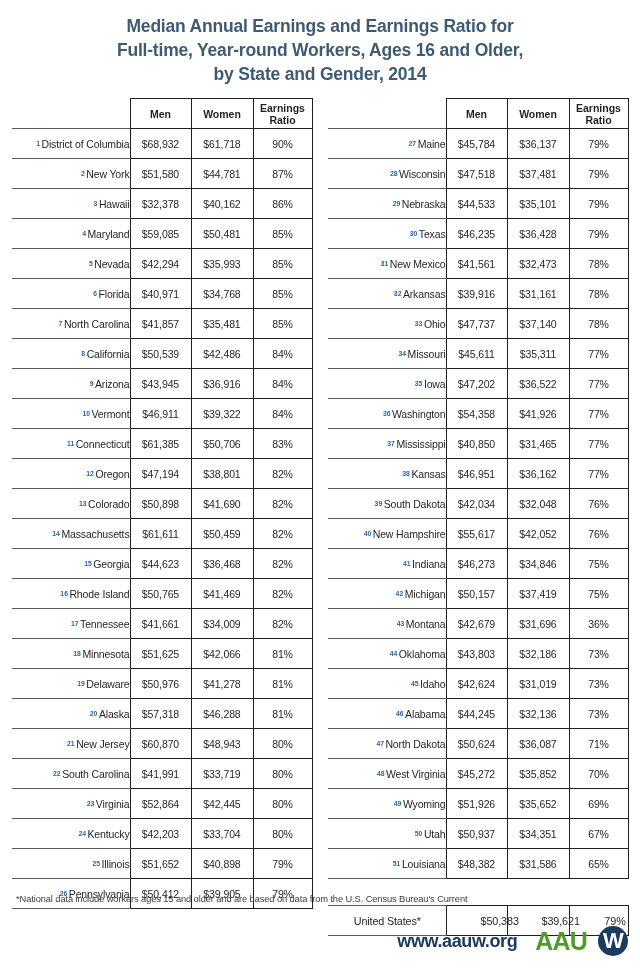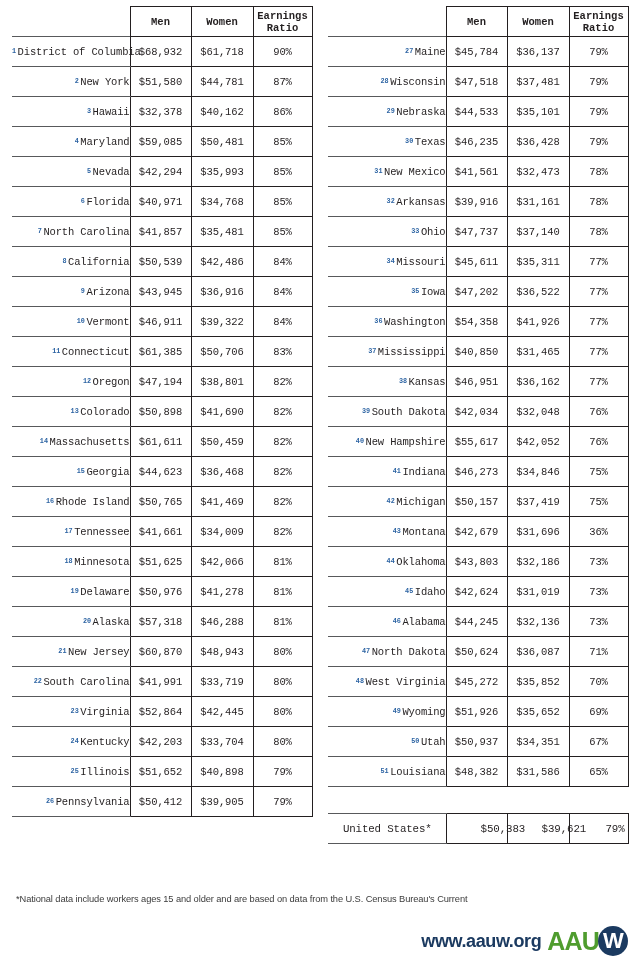--- a/index.html
+++ b/index.html
@@ -31,21 +31,21 @@
     white-space: nowrap;
   }
 
   
   .tables {
     display: flex;
     justify-content: space-between;
     padding: 0 12px;
     margin-top: 6px;
   }
-  .tbl-wrap { width: 300px; font-family: Liberation Mono, monospace; }
+  .tbl-wrap { width: 300px; }
 
   table.earn {
     border-collapse: collapse;
     width: 100%;
     table-layout: fixed;
   }
   table.earn col.c-state { width: 118px; }
   table.earn col.c-men   { width: 61px; }
   table.earn col.c-women { width: 62px; }
   table.earn col.c-ratio { width: 59px; }
@@ -139,21 +139,21 @@
   }
   .footnote .ln2 { padding-left: 5px; }
 
   
   .footer {
     position: absolute;
     right: 12px;
     top: 926px;
     display: flex;
     align-items: center;
-    gap: 6px;
+    gap: 18px;
     margin-left: 8px;
   }
   .footer .url {
     color: #1b3a60;
     font-weight: bold;
     font-size: 18px;
     letter-spacing: -0.4px;
   }
   .footer .aau {
     color: #4f9c2e;
@@ -178,20 +178,25 @@
     font-size: 22px;
     line-height: 22px;
     letter-spacing: -1px;
   }
 </style>
 </head>
 <body>
 
 <div id="page">
 
+  <div class="title-block">
+    <div class="title-line">Median Annual Earnings and Earnings Ratio for</div>
+    <div class="title-line">Full-time, Year-round Workers, Ages 16 and Older,</div>
+    <div class="title-line">by State and Gender, 2014</div>
+  </div>
 
   <div class="tables">
 
     <div class="tbl-wrap">
       <table class="earn">
         <colgroup>
             <col class="c-state">
             <col class="c-men">
             <col class="c-women">
             <col class="c-ratio">

